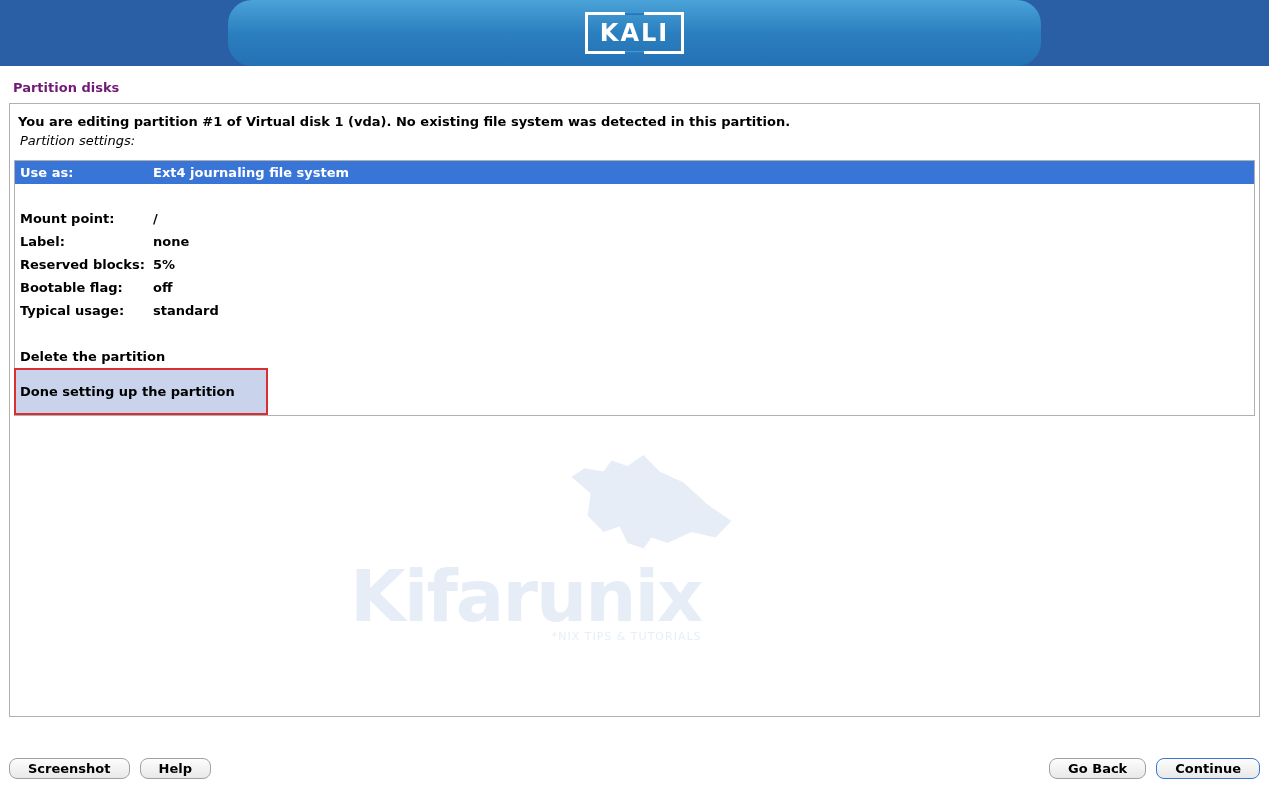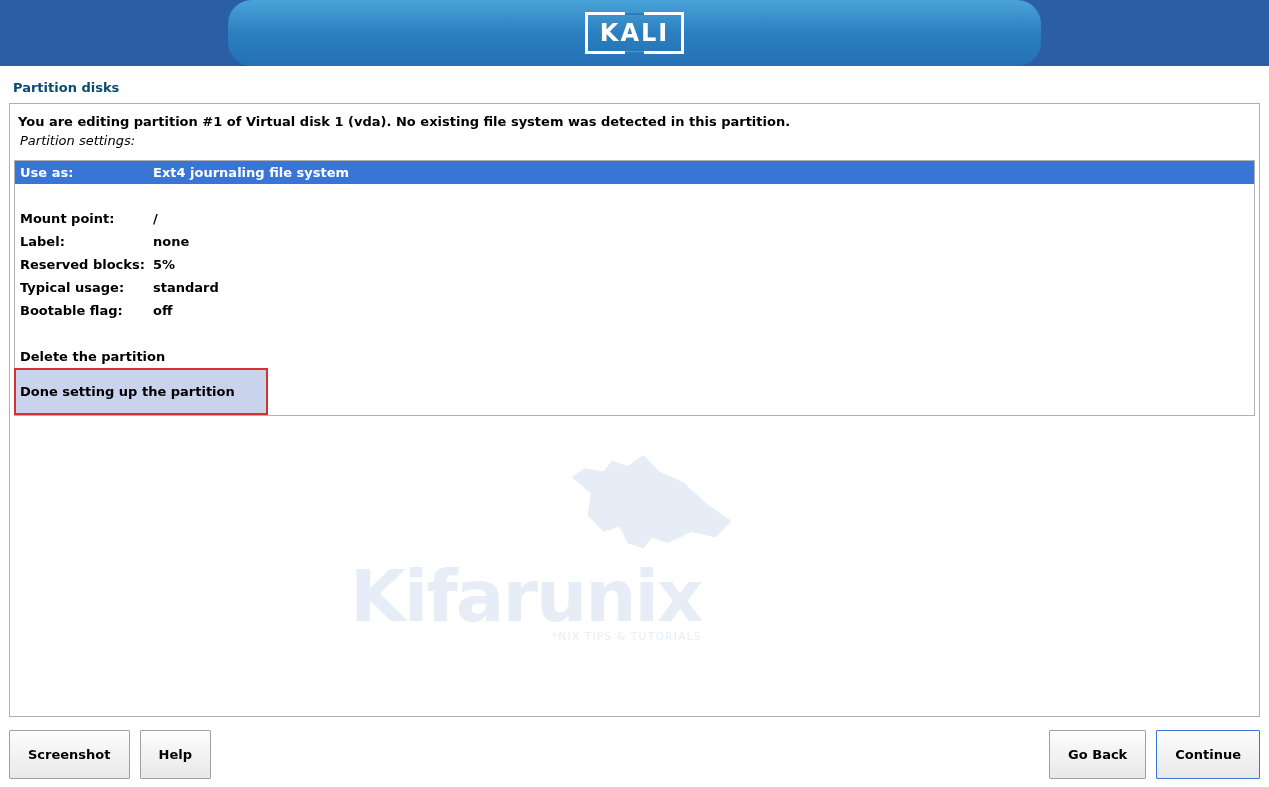--- a/index.html
+++ b/index.html
@@ -57,21 +57,21 @@
       position: absolute;
       bottom: -3px;
       left: 40%;
       width: 20%;
       height: 3px;
       background: linear-gradient(180deg, #4aa3d8 0%, #2b7fbf 50%, #2471b5 100%);
     }
     .page-title {
       padding: 14px 13px 8px;
       font-weight: bold;
-      color: #0c4a6e;
+      color: #701a75;
     }
     .main-panel {
       margin: 0 9px;
       border: 1px solid #b0b0b0;
       height: 614px;
       background: #ffffff;
       position: relative;
     }
     .info-text {
       padding: 10px 8px 2px;
@@ -168,22 +168,22 @@
       display: flex;
       justify-content: space-between;
     }
     .footer-left, .footer-right {
       display: flex;
       gap: 10px;
     }
     .btn {
       background: linear-gradient(180deg, #fdfdfd 0%, #e8e8e8 100%);
       border: 1px solid #a0a0a0;
-      border-radius: 1px;
-      padding: 16px 18px;
+      border-radius: 8px;
+      padding: 2px 18px;
       font-size: 13px;
       font-weight: bold;
       cursor: pointer;
       font-family: inherit;
     }
     .btn.primary {
       border: 1px solid #3875d7;
     }
   </style>
 </head>
@@ -213,26 +213,26 @@
     </div>
     <div class="setting-row">
       <span class="label">Label:</span>
       <span class="value">none</span>
     </div>
     <div class="setting-row">
       <span class="label">Reserved blocks:</span>
       <span class="value">5%</span>
     </div>
     <div class="setting-row">
+      <span class="label">Bootable flag:</span>
+      <span class="value">off</span>
+    </div>
+    <div class="setting-row">
       <span class="label">Typical usage:</span>
       <span class="value">standard</span>
-    </div>
-    <div class="setting-row">
-      <span class="label">Bootable flag:</span>
-      <span class="value">off</span>
     </div>
     <div class="blank-row"></div>
     <div class="action-row">Delete the partition</div>
     <div class="done-row">Done setting up the partition</div>
   </div>
 
   <div class="watermark">
     <div class="watermark-rhino"></div>
     <div class="watermark-text">
       <div class="watermark-main">Kifarunix</div>

